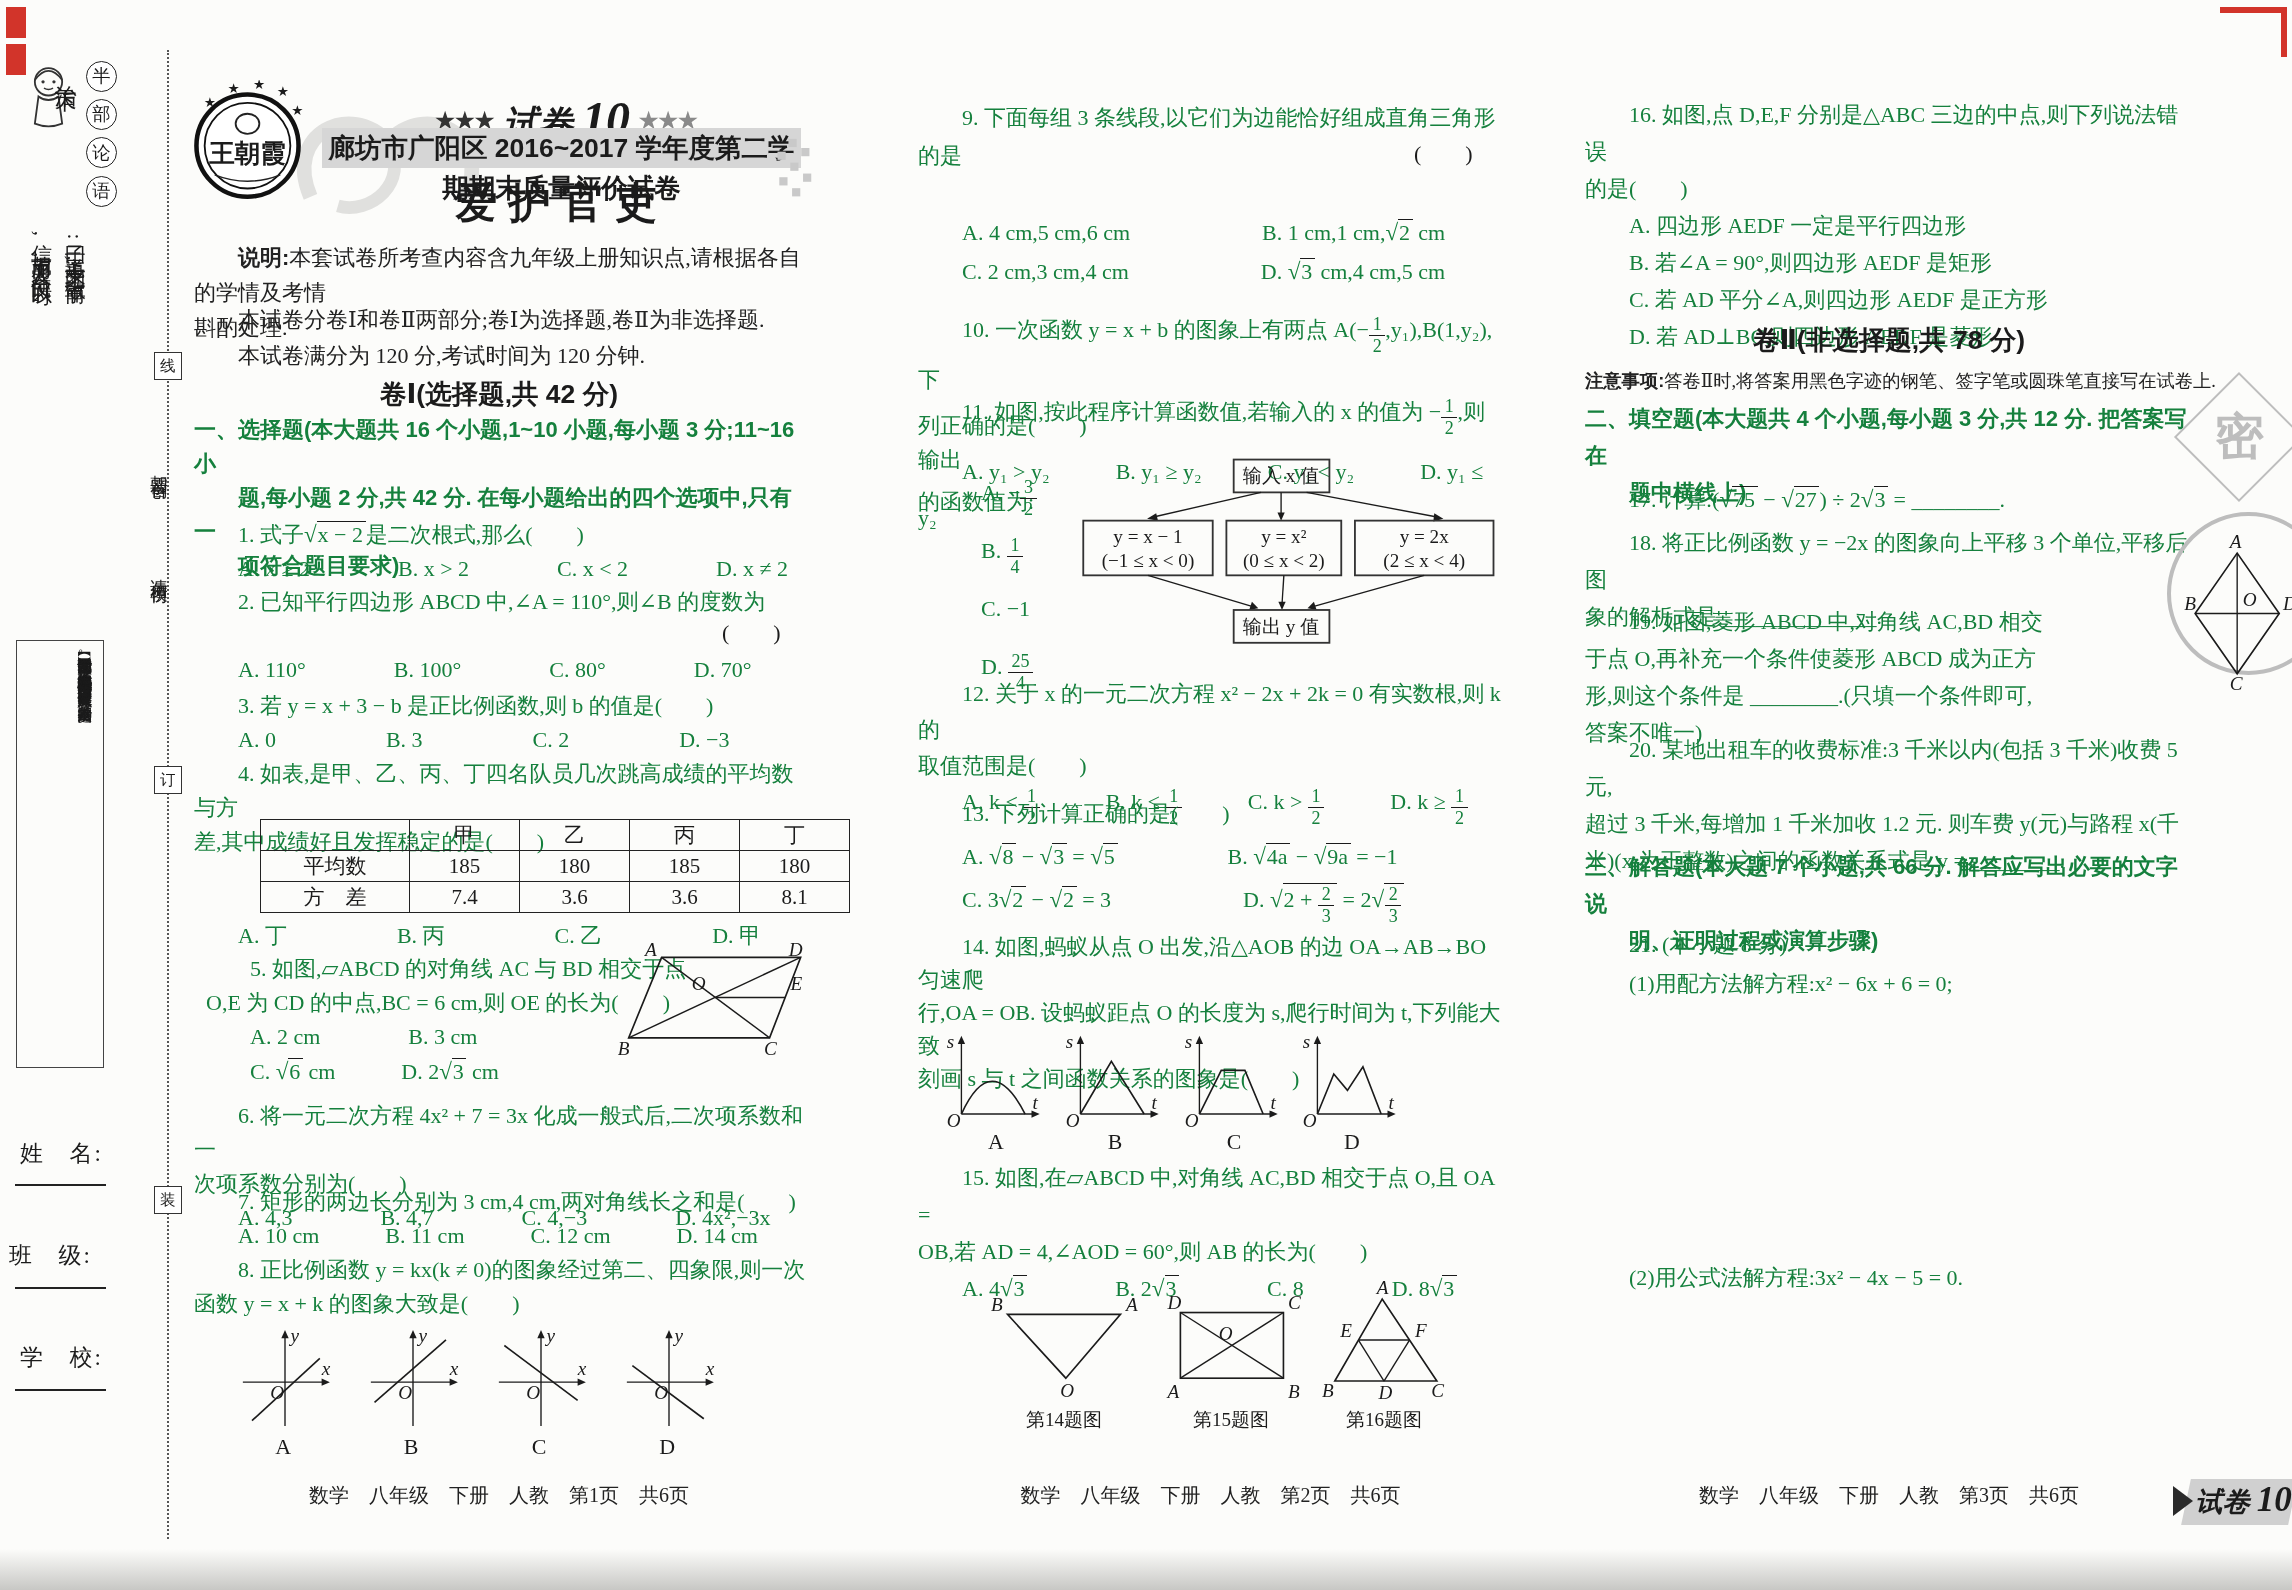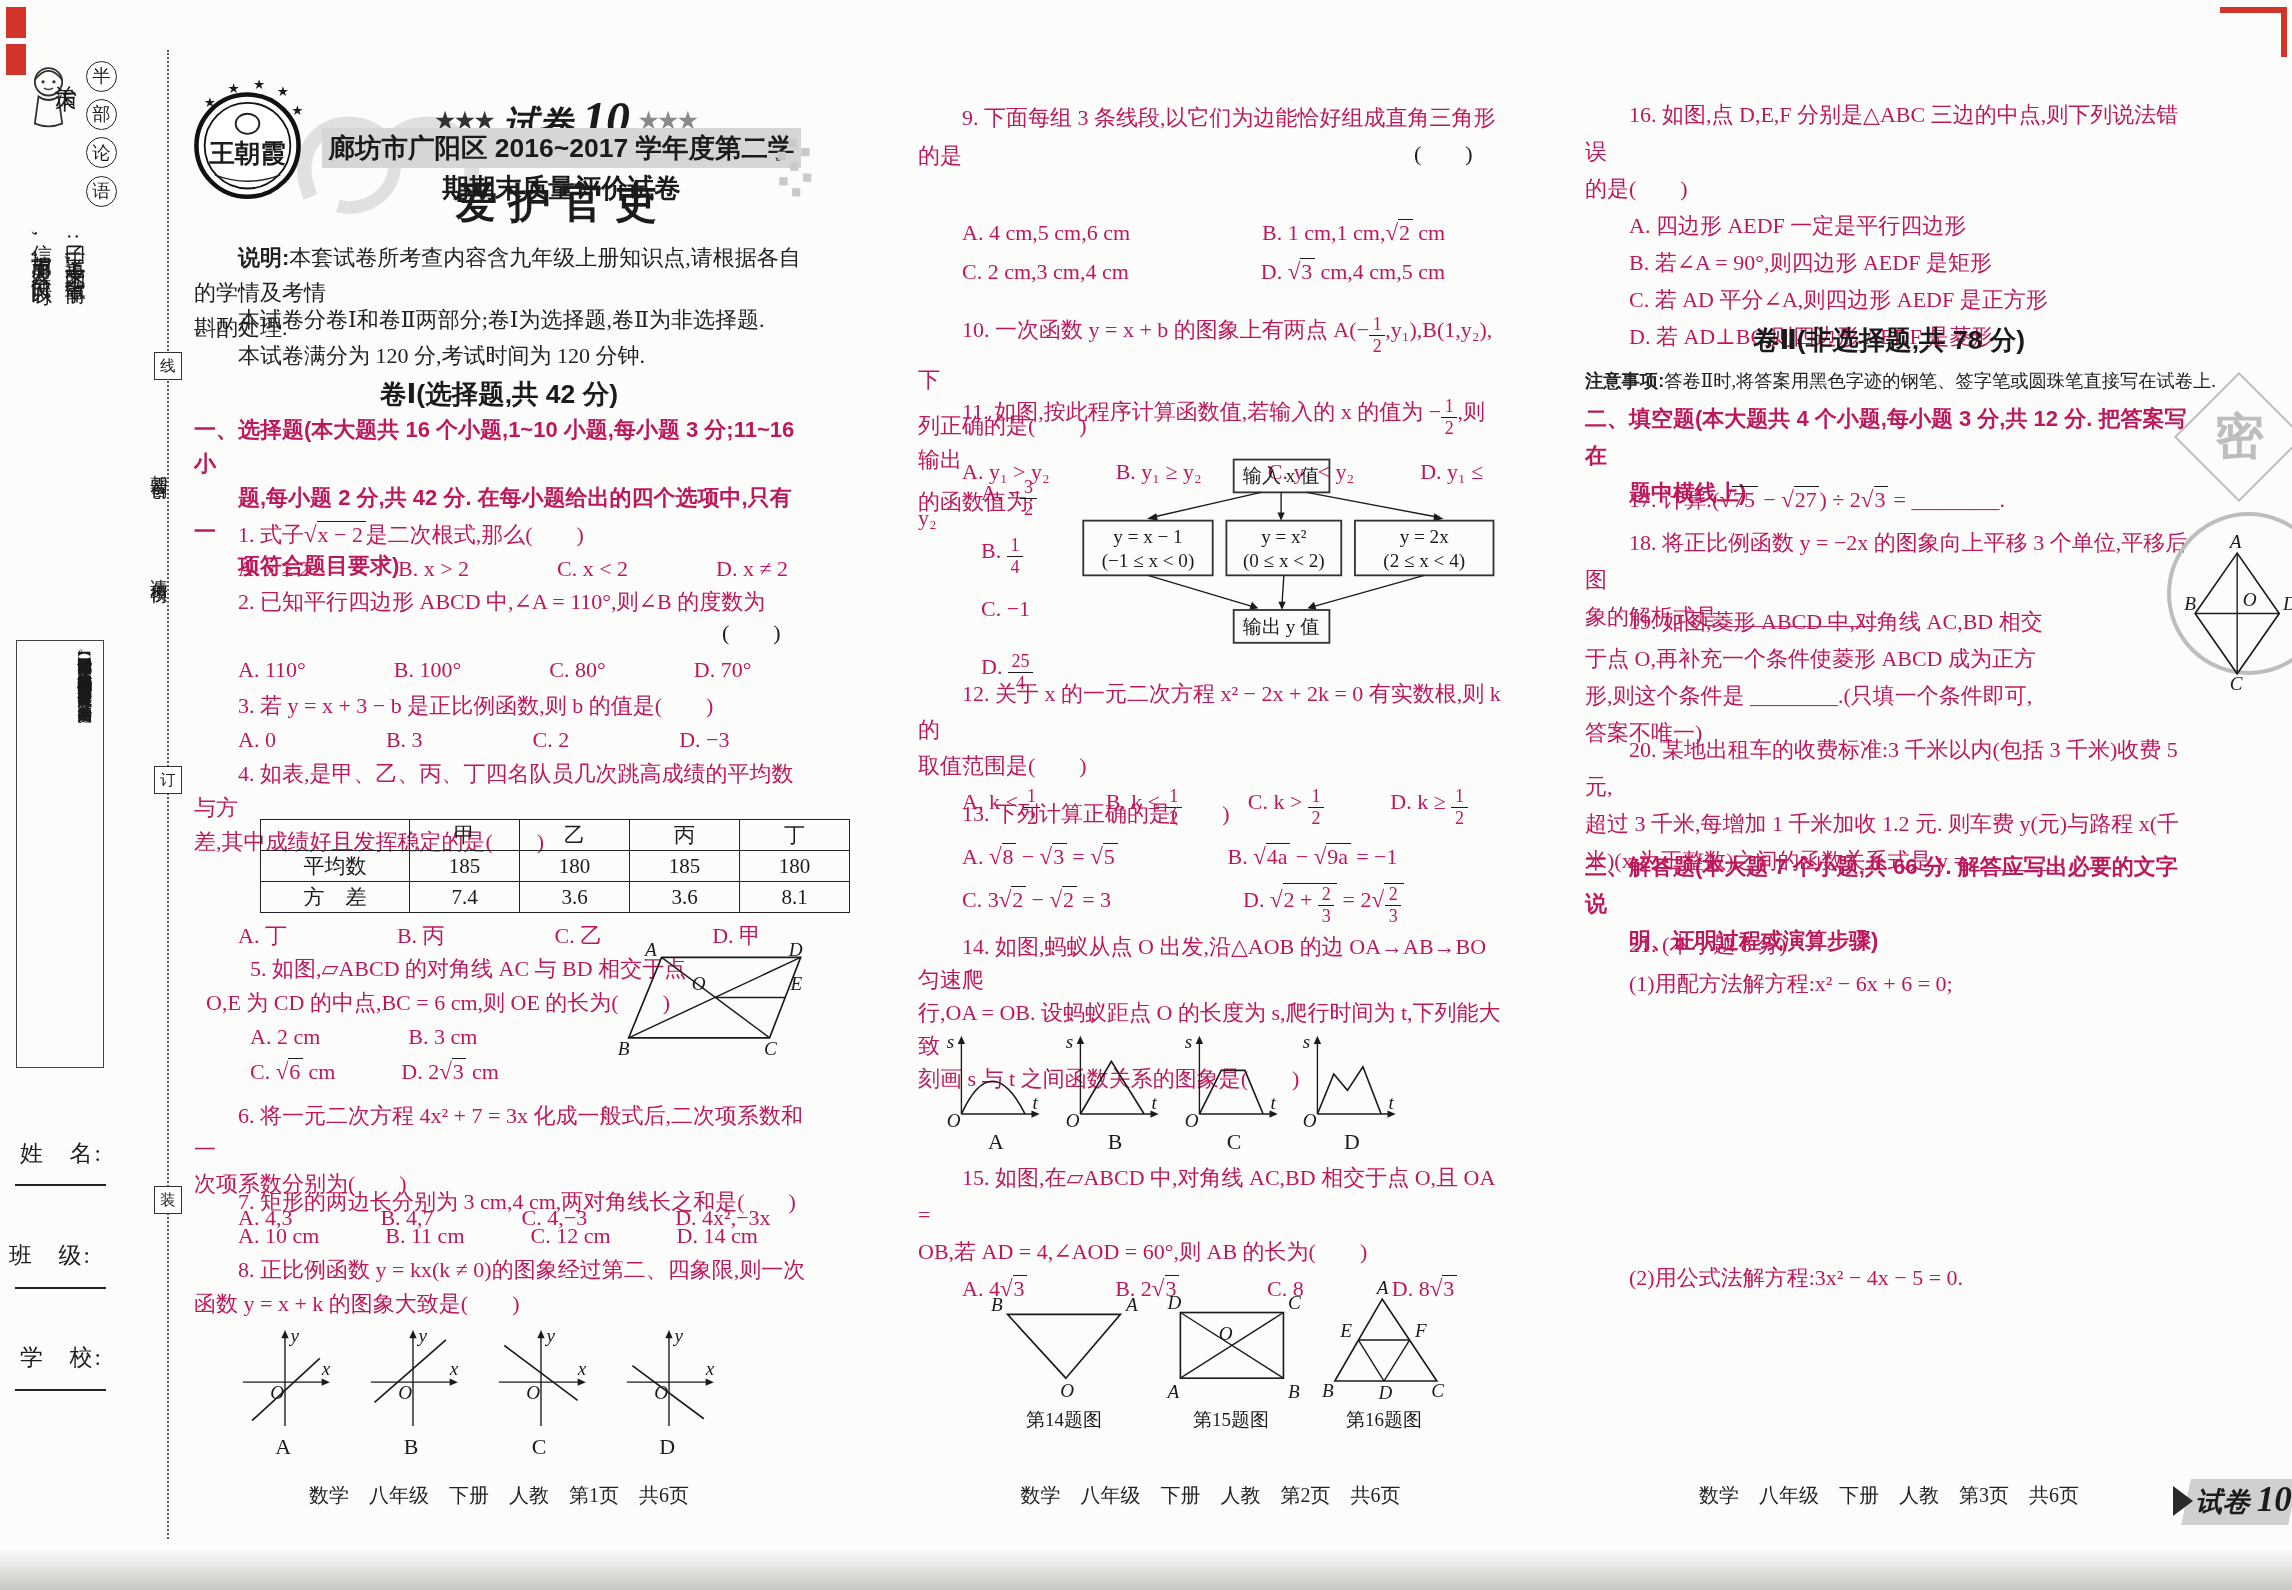--- a/index.html
+++ b/index.html
@@ -1,20 +1,20 @@
 <!DOCTYPE html>
 <html style="font-size:14.6px"><head>
 <meta charset="utf-8">
 <style>
   html,body{margin:0;padding:0;}
   body{width:2293px;height:1591px;overflow:hidden;background:#fcfcfa;color:#1b1b1b;
        font-family:"Liberation Serif","DejaVu Serif","DejaVu Sans",serif;}
   .page{position:relative;width:2293px;height:1591px;background:#fcfcfa;}
   .abs{position:absolute;}
-  .q{position:absolute;white-space:pre-wrap;font:22px/34px "Liberation Serif","DejaVu Serif","DejaVu Sans",serif;color:#be185d;}
+  .q{position:absolute;white-space:pre-wrap;font:22px/34px "Liberation Serif","DejaVu Serif","DejaVu Sans",serif;color:#15803d;}
   .hd{font-family:"Liberation Sans","DejaVu Sans",sans-serif;font-weight:bold;}
   .kai{color:#222;}
   .ctr{text-align:center;}
   .v{writing-mode:vertical-rl;}
   .bh{font-family:"Liberation Sans","DejaVu Sans",sans-serif;font-weight:bold;}
   .sq{white-space:nowrap;}
   .rad{font-size:1.05em;}
   .sqb{border-top:1.6px solid #1a1a1a;display:inline-block;padding:0.9px 2.7px 0 0.9px;line-height:1.1;}
   .fr{display:inline-block;vertical-align:-0.85em;text-align:center;font-size:0.82em;line-height:1.1;}
   .fn{display:block;border-bottom:1.5px solid #1a1a1a;padding:0 3.7px 0.9px;}

